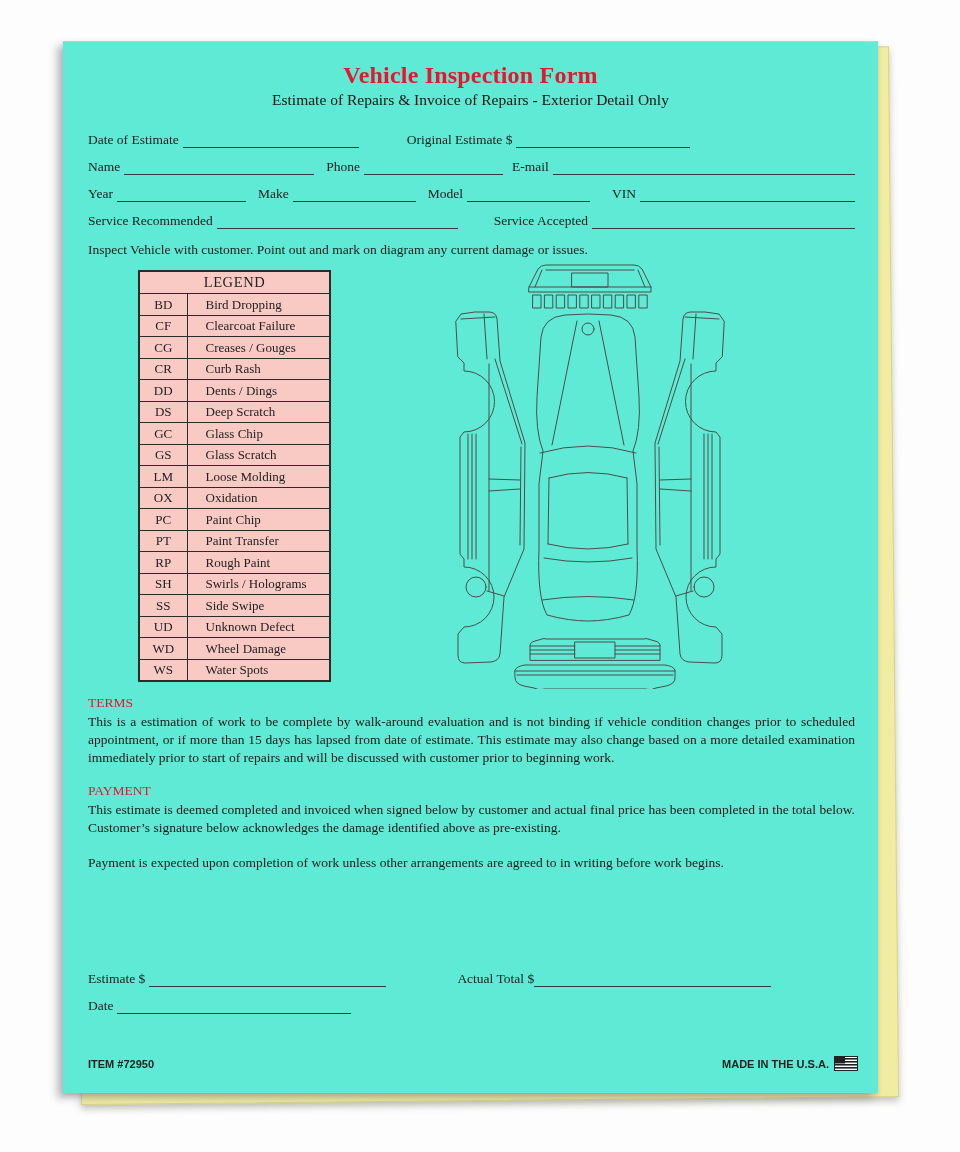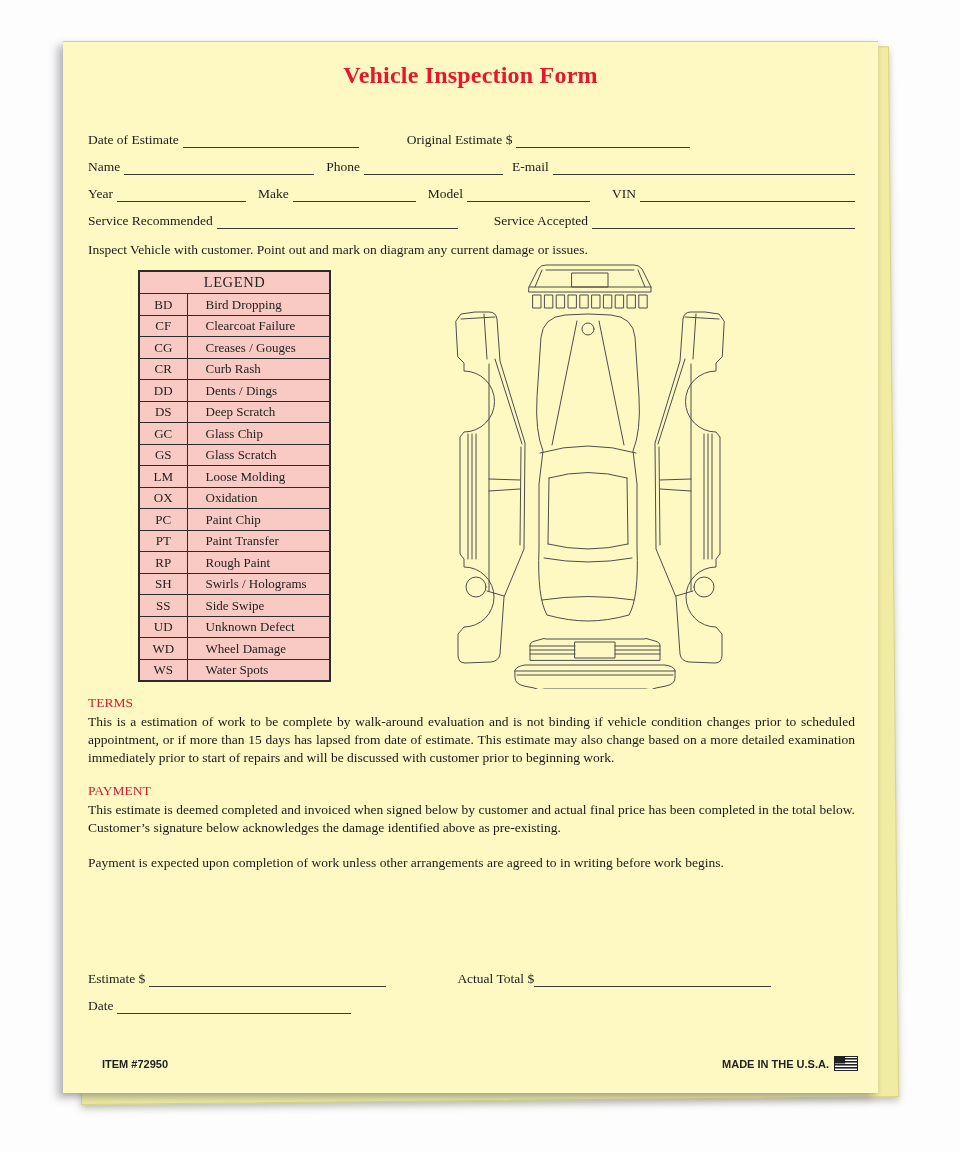--- a/index.html
+++ b/index.html
@@ -18,21 +18,21 @@
   .sheet-yellow{
     position:absolute;left:71px;top:54px;width:818px;height:1051px;
     background:var(--carbon-yellow);
     border:1px solid #d9d489;
     transform:rotate(-0.55deg);transform-origin:top left;
     box-shadow:0 4px 7px rgba(90,90,70,0.35);
   }
   
   .sheet{
     position:absolute;left:63px;top:41px;width:815px;height:1052px;
-    background:#fef9c3;
+    background:#5eead4;
     border-top:1px solid #c9c9cc;
     box-shadow:-6px 5px 8px rgba(110,110,118,0.45), 0 2px 4px rgba(120,120,120,0.25);
   }
 
   .title-block{position:absolute;top:20px;left:0;right:0;text-align:center;}
   .form-title{font-size:24px;font-weight:bold;color:var(--accent-red);letter-spacing:0.2px;}
   .form-subtitle{font-size:15.5px;margin-top:2px;color:#141414;}
 
   .fields{position:absolute;top:90px;left:25px;right:23px;font-size:13.5px;}
   .frow{display:flex;align-items:flex-end;height:16px;margin-bottom:11px;white-space:nowrap;}
@@ -58,35 +58,36 @@
 
   .sections{position:absolute;top:653px;left:25px;right:23px;}
   .sec-heading{color:var(--accent-red);font-size:13.5px;margin-bottom:2px;}
   .sec-body{font-size:13.5px;line-height:1.33;text-align:justify;color:#181818;}
   .sec{margin-bottom:16px;}
   .sec-body2{margin-top:17px;font-size:13.5px;line-height:1.33;}
 
   .totals{position:absolute;top:928px;left:25px;right:23px;font-size:13.5px;}
   .trow{display:flex;align-items:flex-end;height:17px;margin-bottom:10px;white-space:nowrap;}
 
-  .footer{position:absolute;top:1014px;left:39px;right:20px;display:flex;justify-content:space-between;align-items:center;
+  .footer{position:absolute;top:1014px;left:25px;right:20px;display:flex;justify-content:space-between;align-items:center;
           font-family:"Liberation Sans", sans-serif;font-size:11px;font-weight:bold;color:#222;}
   .made-in{display:flex;align-items:center;gap:5px;}
   .flag{display:inline-block;}
 </style>
 </head>
 <body>
 
 <div class="scene">
   <div class="sheet-yellow"></div>
 
   <div class="sheet">
 
     <div class="title-block">
       <div class="form-title">Vehicle Inspection Form</div>
+      <div class="form-subtitle">Estimate of Repairs &amp; Invoice of Repairs - Exterior Detail Only</div>
     </div>
 
     <div class="fields">
       <div class="frow">
         <span class="lbl">Date of Estimate</span>
         <span class="fline" style="width:176px"></span>
         <span class="lbl" style="margin-left:48px">Original Estimate  $</span>
         <span class="fline" style="width:174px"></span>
       </div>
       <div class="frow">

